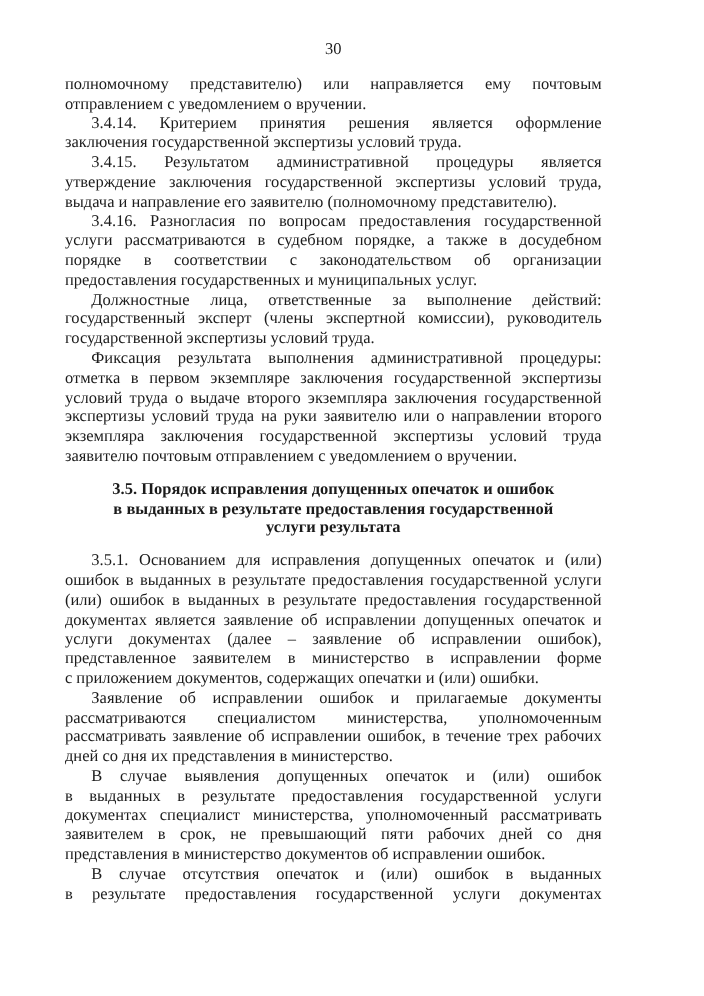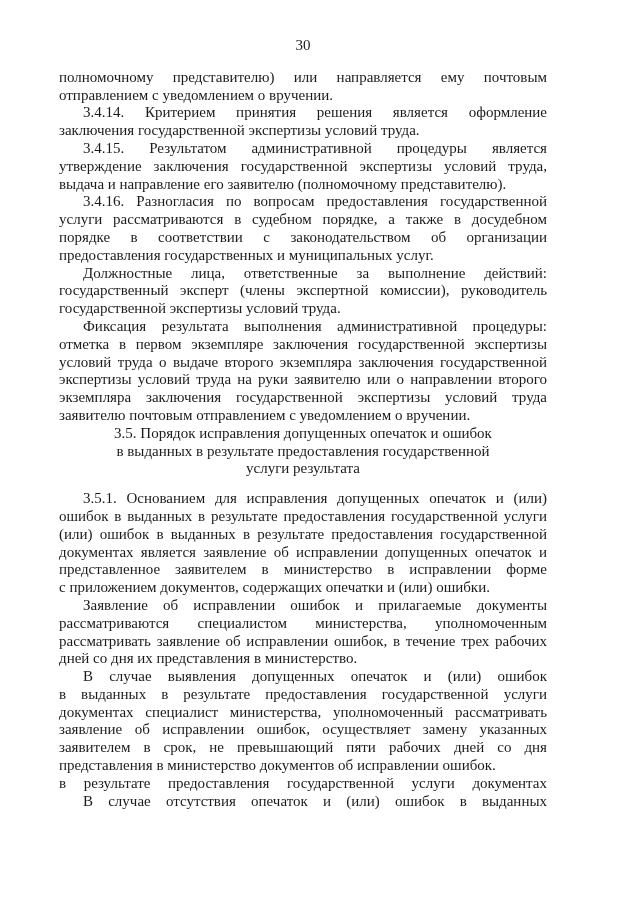--- a/index.html
+++ b/index.html
@@ -30,21 +30,21 @@
     text-align-last: justify;
     white-space: normal;
   }
   .line.indent {
     padding-left: 24px;
   }
   .line.endline {
     text-align: right;
     text-align-last: left;
   }
-  .block.heading { margin: 0 0 12px 0; }
+  .block.heading { margin: 12px 0 12px 0; font-weight: bold; }
   .block.heading .line {
     text-align: center;
     text-align-last: center;
     padding-left: 0;
   }
 </style>
 </head>
 <body>
 
 <div class="page">
@@ -85,35 +85,35 @@
       <div class="block heading">
         <div class="line">3.5. Порядок исправления допущенных опечаток и ошибок</div>
         <div class="line">в выданных в результате предоставления государственной</div>
         <div class="line">услуги результата</div>
       </div>
       <div class="block para">
         <div class="line indent">3.5.1. Основанием для исправления допущенных опечаток и (или)</div>
         <div class="line">ошибок в выданных в результате предоставления государственной услуги</div>
         <div class="line">(или) ошибок в выданных в результате предоставления государственной</div>
         <div class="line">документах является заявление об исправлении допущенных опечаток и</div>
+        <div class="line">услуги документах (далее – заявление об исправлении ошибок),</div>
         <div class="line">представленное заявителем в министерство в исправлении форме</div>
         <div class="line endline">с приложением документов, содержащих опечатки и (или) ошибки.</div>
       </div>
       <div class="block para">
         <div class="line indent">Заявление об исправлении ошибок и прилагаемые документы</div>
         <div class="line">рассматриваются специалистом министерства, уполномоченным</div>
         <div class="line">рассматривать заявление об исправлении ошибок, в течение трех рабочих</div>
         <div class="line endline">дней со дня их представления в министерство.</div>
       </div>
       <div class="block para">
         <div class="line indent">В случае выявления допущенных опечаток и (или) ошибок</div>
         <div class="line">в выданных в результате предоставления государственной услуги</div>
         <div class="line">документах специалист министерства, уполномоченный рассматривать</div>
-        <div class="line">заявление об исправлении ошибок, осуществляет замену указанных</div>
         <div class="line">заявителем в срок, не превышающий пяти рабочих дней со дня</div>
         <div class="line endline">представления в министерство документов об исправлении ошибок.</div>
       </div>
       <div class="block para">
+        <div class="line indent">В случае отсутствия опечаток и (или) ошибок в выданных</div>
         <div class="line">в результате предоставления государственной услуги документах</div>
-        <div class="line indent">В случае отсутствия опечаток и (или) ошибок в выданных</div>
       </div>
     </div>
 </div>
 
 </body></html>

